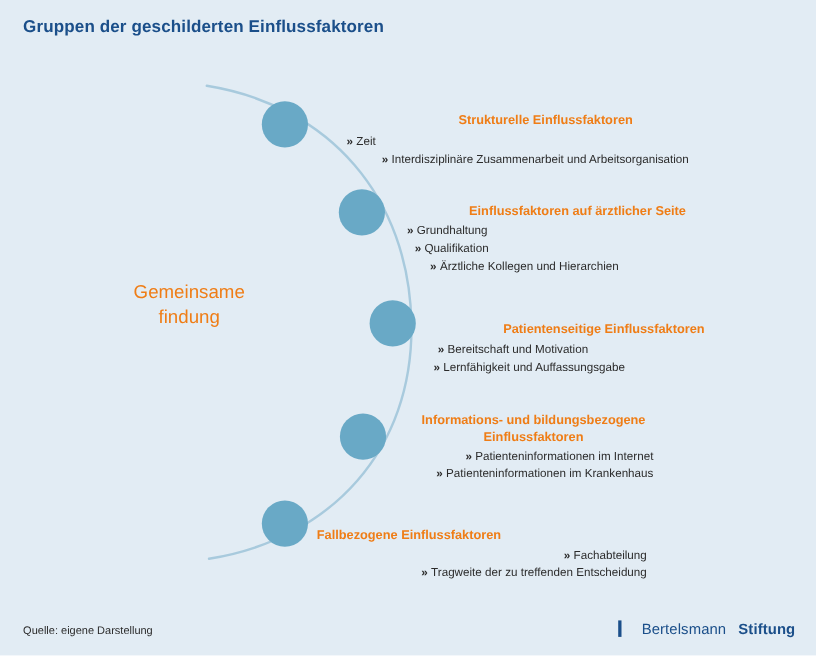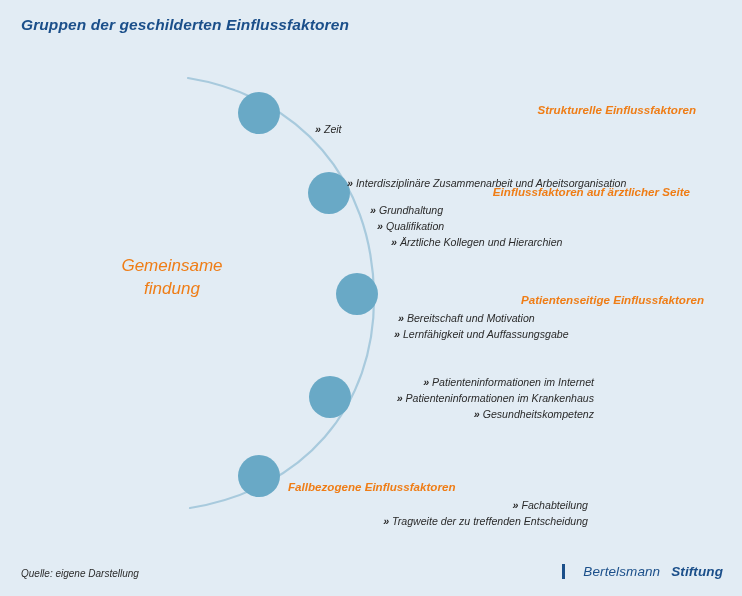--- a/index.html
+++ b/index.html
@@ -73,29 +73,29 @@
     font-size: 10.6px;
     line-height: 1.52;
     white-space: nowrap;
   }
   .bullet .chev {
     color: #2b2b2b;
     font-weight: bold;
     margin-right: 3px;
   }
   
-  .align-left   { text-align: right; }
+  .align-left   { text-align: center; }
   .align-right  { text-align: right; margin-left: 16px; }
 
   
   #group-0 { left: 296px; top: 102px; width: 400px; }
   #group-0 .group-heading { margin-bottom: 3px; }
   #group-0 .b0 { padding-left: 19px; }
   #group-0 .b1 { padding-left: 37px; }
-  #group-0 .b2 { padding-left: 51px; margin-top: 38px; }
+  #group-0 .b2 { padding-left: 51px; }
 
   #group-1 { left: 360px; top: 184px; width: 330px; }
   #group-1 .b0 { padding-left: 10px; }
   #group-1 .b1 { padding-left: 17px; }
   #group-1 .b2 { padding-left: 27px; }
   #group-1 .b3 { padding-left: 31px; }
 
   #group-2 { left: 394px; top: 292px; width: 310px; }
   #group-2 .b0 { padding-left: 4px; }
   #group-2 .b1 { padding-left: 0px; }
@@ -137,21 +137,21 @@
     height: 15px;
     background: #1b4f8a;
     margin-right: 7px;
   }
   #logo .logo-light { font-weight: normal; letter-spacing: 0.1px; }
   #logo .logo-bold  { font-weight: bold; letter-spacing: 0.1px; }
 </style>
 </head>
 <body>
 
-<div id="canvas" style="background: rgb(226, 236, 244); font-style: italic;">
+<div id="canvas" style="background: rgb(226, 236, 244);">
 
   <div id="title">Gruppen der geschilderten Einflussfaktoren</div>
 
   <svg id="diagram-svg" viewBox="0 0 742 596">
     <path id="arc-path" d="M 188,78 C 300,96 372,180 374,294 C 376,408 302,490 190,508" fill="none" stroke="#a8cadd" stroke-width="2.2" stroke-linecap="round"></path>
     <g id="nodes-group">
         <circle cx="259" cy="113" r="21" fill="#69a9c6"></circle>
         <circle cx="329" cy="193" r="21" fill="#69a9c6"></circle>
         <circle cx="357" cy="294" r="21" fill="#69a9c6"></circle>
         <circle cx="330" cy="397" r="21" fill="#69a9c6"></circle>
@@ -183,24 +183,24 @@
 
   <div class="group" id="group-2">
     <div class="group-heading align-left">Patientenseitige Einflussfaktoren</div>
     <ul class="bullets">
       <li class="bullet b0"><span class="chev">»</span><span>Bereitschaft und Motivation</span></li>
       <li class="bullet b1"><span class="chev">»</span><span>Lernfähigkeit und Auffassungsgabe</span></li>
     </ul>
   </div>
 
   <div class="group" id="group-3">
+    <div class="group-heading wrap">Informations- und bildungsbezogene Einflussfaktoren</div>
     <ul class="bullets align-right">
       <li class="bullet b0"><span class="chev">»</span><span>Patienteninformationen im Internet</span></li>
       <li class="bullet b1"><span class="chev">»</span><span>Patienteninformationen im Krankenhaus</span></li>
-      <li class="bullet b2"><span class="chev">»</span><span>Gesundheitskompetenz</span></li>
     </ul>
   </div>
 
   <div class="group" id="group-4">
     <div class="group-heading align-left">Fallbezogene Einflussfaktoren</div>
     <ul class="bullets align-right">
       <li class="bullet b0"><span class="chev">»</span><span>Fachabteilung</span></li>
       <li class="bullet b1"><span class="chev">»</span><span>Tragweite der zu treffenden Entscheidung</span></li>
     </ul>
   </div>

